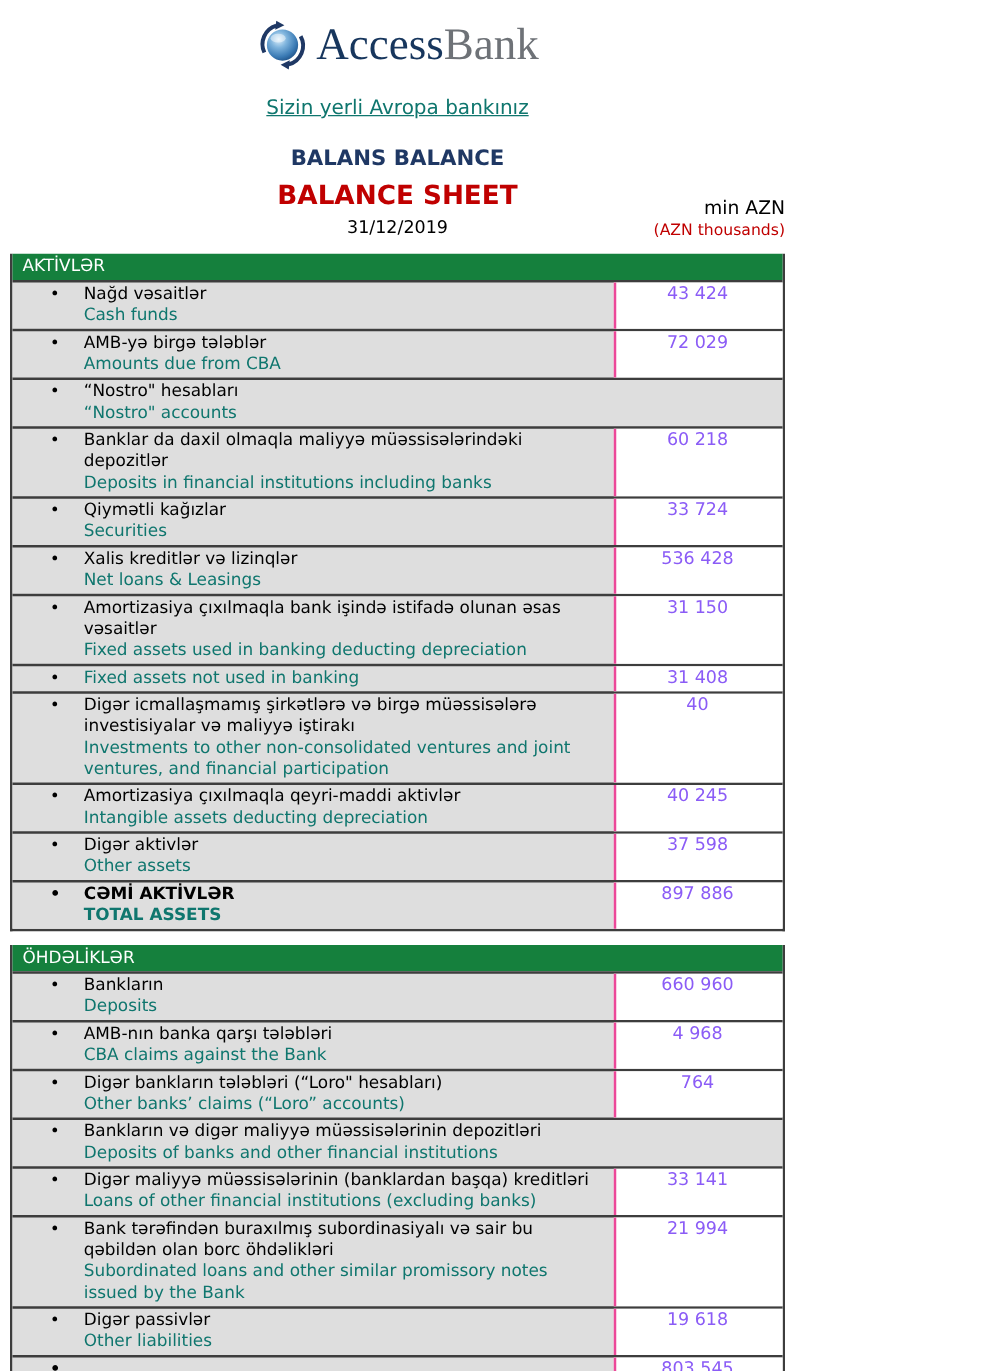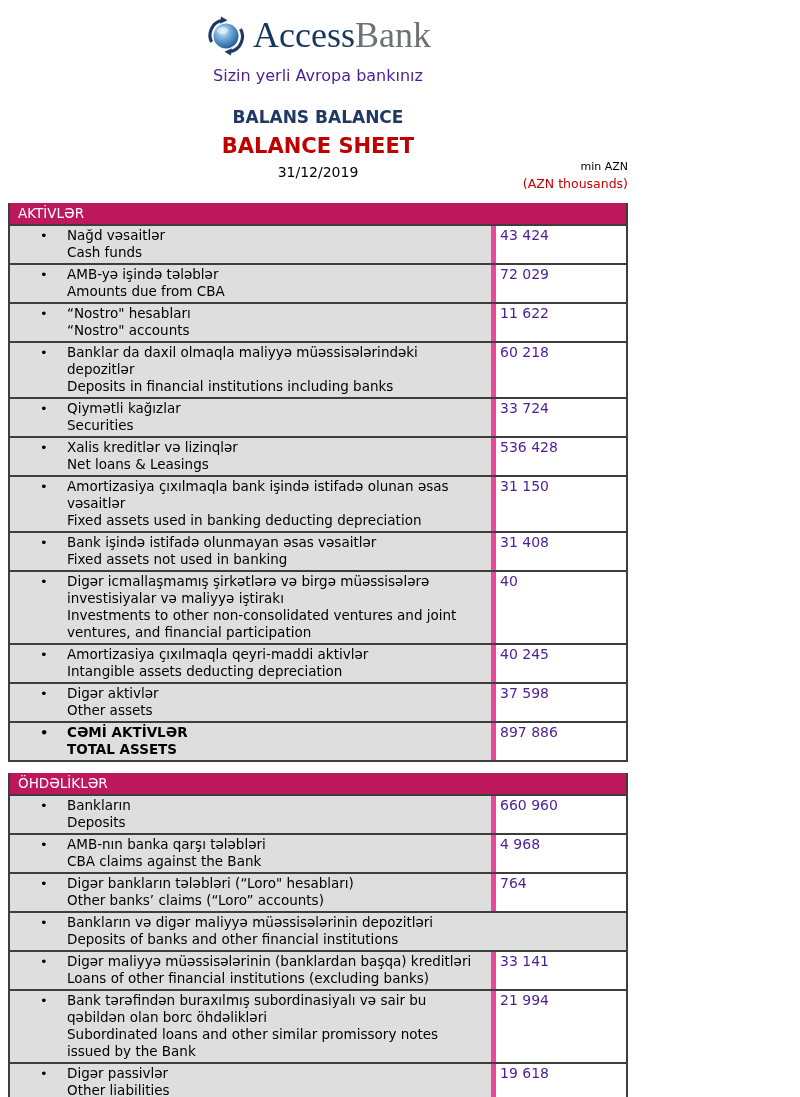--- a/index.html
+++ b/index.html
@@ -12,54 +12,54 @@
   }
   .page { width: 636px; height: 1097px; position: relative; }
 
   
   .doc-header { position: relative; padding-top: 12px; text-align: center; }
   .logo-row { display: flex; align-items: center; justify-content: center; gap: 6px; height: 46px; }
   .logo-icon { width: 42px; height: 42px; }
   .brand { font-family: "Liberation Serif", "DejaVu Serif", serif; font-size: 36px; line-height: 42px; }
   .brand-access { color: #17365d; }
   .brand-bank { color: #6e7277; }
-  .tagline { color: #4c1d95; font-size: 16px; margin-top: 8px; }
+  .tagline { color: #0f766e; font-size: 16px; margin-top: 18px; text-decoration: underline; }
   .title-az { color: #1f3864; font-weight: bold; font-size: 17px; margin-top: 22px; }
   .title-en { color: #c00000; font-weight: bold; font-size: 21px; margin-top: 7px; }
   .doc-date { color: #000000; font-size: 14px; margin-top: 6px; }
   .units { position: absolute; right: 8px; top: 158px; text-align: right; }
-  .unit-az { color: #000000; font-size: 11px; line-height: 17px; }
+  .unit-az { color: #000000; font-size: 15px; line-height: 17px; }
   .unit-en { color: #c00000; font-size: 12.5px; line-height: 17px; }
 
   
   .sections { position: absolute; left: 8px; right: 8px; top: 203px; }
   .section { margin-bottom: 11px; border: 2px solid #3d3d3d; border-top: none; }
   .section-bar {
-    background: #be185d; color: #ffffff;
+    background: #15803d; color: #ffffff;
     font-size: 13.5px; line-height: 16px;
     padding: 2px 8px 3px 8px;
   }
   .section-rows { }
   .row { display: flex; border-top: 2px solid #3d3d3d; background: #dedede; }
   .cell-label {
     flex: 1 1 auto; display: flex; align-items: flex-start;
     padding: 1px 8px 2px 30px;
   }
   .bullet {
     width: 27px; flex: 0 0 27px; color: #000;
     font-size: 13px; line-height: 17px; text-align: left;
   }
   .label-text { flex: 1 1 auto; }
   .label-az { color: #000000; font-size: 13.5px; line-height: 17px; }
-  .label-en { color: #000000; font-size: 13.5px; line-height: 17px; }
+  .label-en { color: #0f766e; font-size: 13.5px; line-height: 17px; }
   .cell-value {
     flex: 0 0 135px; width: 135px; background: #ffffff;
-    border-left: 5px solid #ec4899;
-    text-align: left; padding: 1px 7px 2px 4px;
-    font-size: 14px; line-height: 17px; color: #4c1d95;
+    border-left: 2px solid #ec4899;
+    text-align: center; padding: 1px 7px 2px 4px;
+    font-size: 14px; line-height: 17px; color: #8b5cf6;
   }
   .row.total .label-az { font-weight: bold; }
   .row.total .label-en { font-weight: bold; }
   .row.total .bullet { font-weight: bold; }
   .section.capital { margin-top: 17px; }
 </style>
 </head>
 <body>
 
 <div class="page">
@@ -106,36 +106,35 @@
           <div class="label-en">Cash funds</div>
         </span>
       </div>
       <div class="cell-value">43 424</div>
     </div>
 
     <div class="row">
       <div class="cell-label">
         <span class="bullet">•</span>
         <span class="label-text">
-          <div class="label-az">AMB-yə işində tələblər</div>
+          <div class="label-az">AMB-yə birgə tələblər</div>
           <div class="label-en">Amounts due from CBA</div>
         </span>
       </div>
       <div class="cell-value">72 029</div>
     </div>
 
     <div class="row">
       <div class="cell-label">
         <span class="bullet">•</span>
         <span class="label-text">
           <div class="label-az">“Nostro" hesabları</div>
           <div class="label-en">“Nostro" accounts</div>
         </span>
       </div>
-      <div class="cell-value">11 622</div>
     </div>
 
     <div class="row">
       <div class="cell-label">
         <span class="bullet">•</span>
         <span class="label-text">
           <div class="label-az">Banklar da daxil olmaqla maliyyə müəssisələrindəki depozitlər</div>
           <div class="label-en">Deposits in financial institutions including banks</div>
         </span>
       </div>
@@ -172,21 +171,20 @@
           <div class="label-en">Fixed assets used in banking deducting depreciation</div>
         </span>
       </div>
       <div class="cell-value">31 150</div>
     </div>
 
     <div class="row">
       <div class="cell-label">
         <span class="bullet">•</span>
         <span class="label-text">
-          <div class="label-az">Bank işində istifadə olunmayan əsas vəsaitlər</div>
           <div class="label-en">Fixed assets not used in banking</div>
         </span>
       </div>
       <div class="cell-value">31 408</div>
     </div>
 
     <div class="row">
       <div class="cell-label">
         <span class="bullet">•</span>
         <span class="label-text">

